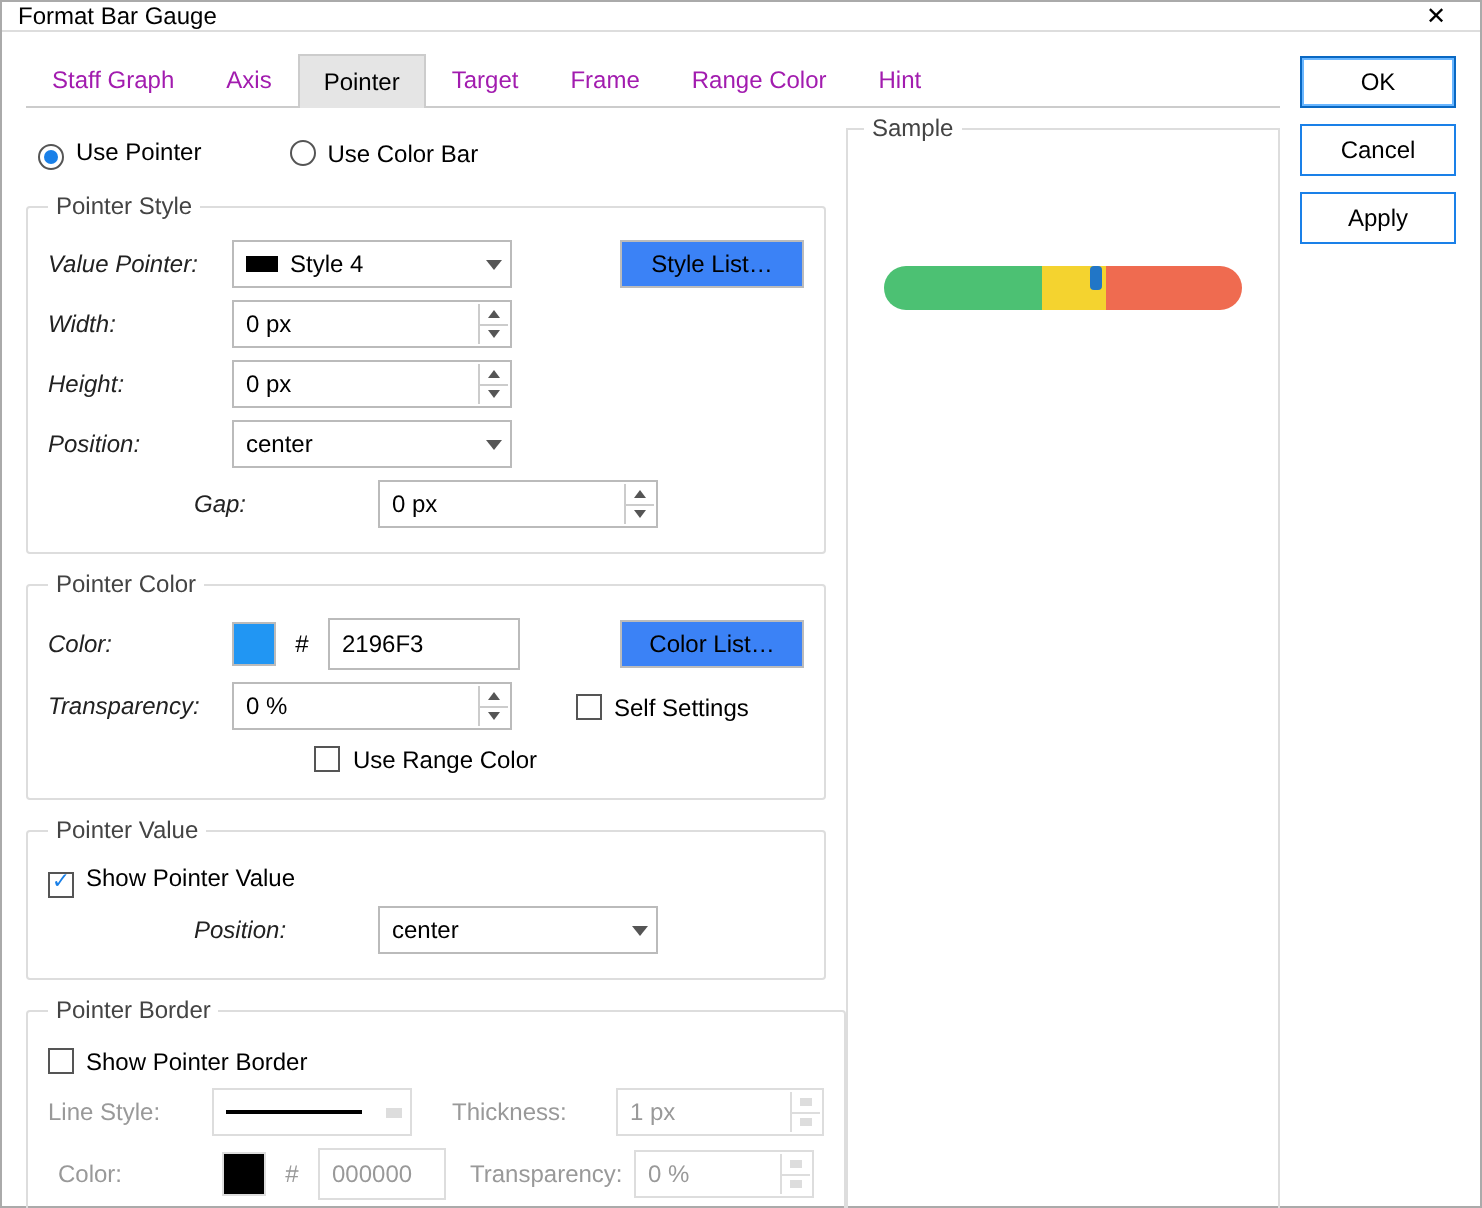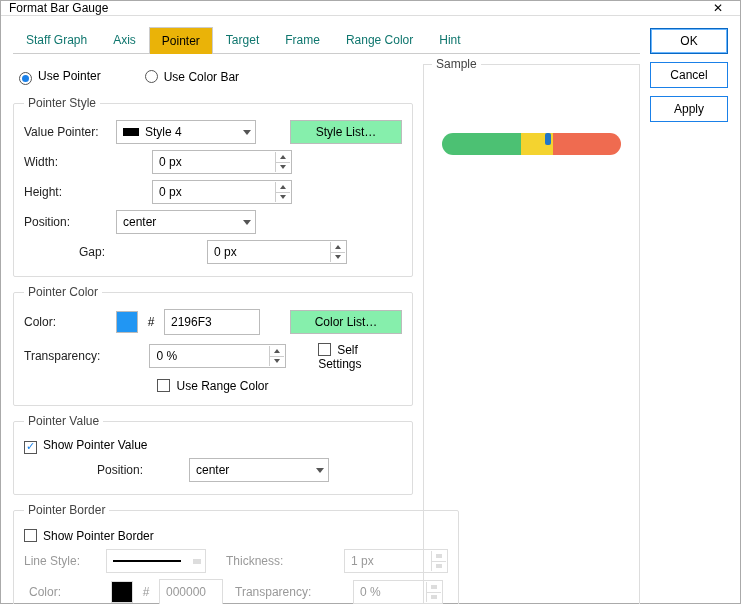--- a/index.html
+++ b/index.html
@@ -7,45 +7,45 @@
   .window { width: 741px; height: 604px; border: 1px solid #aaa; background: #fff; display: flex; flex-direction: column; }
   .titlebar { height: 30px; background: #fff; border-bottom: 1px solid #ddd; display: flex; align-items: center; padding: 0 8px; }
   .titlebar .title { flex: 1; color: #000; }
   .titlebar .close { width: 28px; text-align: center; cursor: pointer; }
   .body { flex: 1; display: flex; padding: 10px 12px 12px 12px; gap: 10px; }
   .left { flex: 1; display: flex; flex-direction: column; }
   .right-col { width: 78px; display: flex; flex-direction: column; gap: 8px; padding-top: 2px; }
   .btn { height: 26px; border: 1px solid #1a80e8; background: #fff; color: #000; cursor: pointer; display: flex; align-items: center; justify-content: center; }
   .btn.default { border: 1px solid #0968c3; box-shadow: inset 0 0 0 1px #69b6ff; }
   .tabs { display: flex; border-bottom: 1px solid #ccc; margin-bottom: 10px; }
-  .tab { padding: 6px 12px; border: 1px solid transparent; border-bottom: none; cursor: pointer; color: #0f766e; }
-  .tab.active { border-color: #ccc; background: #eab308; position: relative; top: 1px; color: #000; }
+  .tab { padding: 6px 12px; border: 1px solid transparent; border-bottom: none; cursor: pointer; color: #a21caf; }
+  .tab.active { border-color: #ccc; background: #e5e5e5; position: relative; top: 1px; color: #000; }
   .content { flex: 1; display: flex; gap: 10px; }
   .form-col { width: 400px; display: flex; flex-direction: column; gap: 8px; }
   .sample-col { flex: 1; }
   .radio-row { display: flex; gap: 44px; align-items: center; padding: 4px 6px; }
   .radio { width: 13px; height: 13px; border: 1px solid #555; border-radius: 50%; display: inline-flex; align-items: center; justify-content: center; margin-right: 6px; position: relative; top: 2px; }
   .radio.checked::after { content: ""; width: 7px; height: 7px; background: #1a80e8; border-radius: 50%; }
   fieldset { border: 1px solid #ddd; border-radius: 2px; padding: 10px 10px 12px 10px; margin: 0; }
   fieldset legend { color: #444; padding: 0 4px; }
   .row { display: flex; align-items: center; margin-bottom: 6px; gap: 6px; }
   .row:last-child { margin-bottom: 0; justify-content: center; }
-  .lbl { width: 86px; color: #222; }
+  .lbl { width: 86px; color: #222; font-style: italic; }
   .lbl-sm { width: 76px; color: #222; }
   .combo, .spin, .textin { height: 24px; border: 1px solid #bbb; background: #fff; display: flex; align-items: center; }
   .combo { width: 140px; justify-content: space-between; padding: 0 4px 0 6px; }
   .combo .preview-line { flex: 1; height: 2px; background: #000; margin-right: 6px; }
   .combo .caret { width: 0; height: 0; border-left: 4px solid transparent; border-right: 4px solid transparent; border-top: 5px solid #555; margin-left: 6px; }
-  .spin { width: 140px; position: relative; padding: 0 18px 0 6px; margin-left: 36px; }
+  .spin { width: 140px; position: relative; padding: 0 18px 0 6px; }
   .spin .sp-btns { position: absolute; right: 1px; top: 1px; bottom: 1px; width: 15px; display: flex; flex-direction: column; }
   .spin .sp-btns div { flex: 1; border-left: 1px solid #ccc; display: flex; align-items: center; justify-content: center; }
   .spin .sp-btns div:first-child { border-bottom: 1px solid #ccc; }
   .tri-up { width: 0; height: 0; border-left: 3px solid transparent; border-right: 3px solid transparent; border-bottom: 4px solid #555; }
   .tri-dn { width: 0; height: 0; border-left: 3px solid transparent; border-right: 3px solid transparent; border-top: 4px solid #555; }
-  .wbtn { height: 24px; width: 112px; border: 1px solid #bbb; background: #86efac; display: flex; align-items: center; justify-content: center; cursor: pointer; margin-left: auto; }
+  .wbtn { height: 24px; width: 92px; border: 1px solid #bbb; background: #3b82f6; display: flex; align-items: center; justify-content: center; cursor: pointer; margin-left: auto; }
   .swatch { width: 22px; height: 22px; border: 1px solid #bbb; }
   .hash { width: 14px; text-align: center; }
   .textin { width: 96px; padding: 12px 6px; }
   .checkbox { width: 13px; height: 13px; border: 1px solid #555; display: inline-flex; align-items: center; justify-content: center; margin-right: 6px; position: relative; top: 2px; }
   .checkbox.checked::after { content: "✓"; font-size: 11px; color: #1a80e8; line-height: 1; position: relative; top: -1px; }
   .disabled, .disabled * { color: #999 !important; border-color: #ddd !important; }
   .sample-box { border: 1px solid #ddd; height: 100%; position: relative; padding-top: 10px; }
   .sample-legend { position: absolute; top: -8px; left: 8px; background: #fff; padding: 0 4px; color: #444; }
   .bar { position: absolute; top: 68px; left: 18px; right: 18px; height: 22px; border-radius: 11px; overflow: hidden; display: flex; }
   .seg-g { background: #4cc173; flex: 0 0 44%; }

